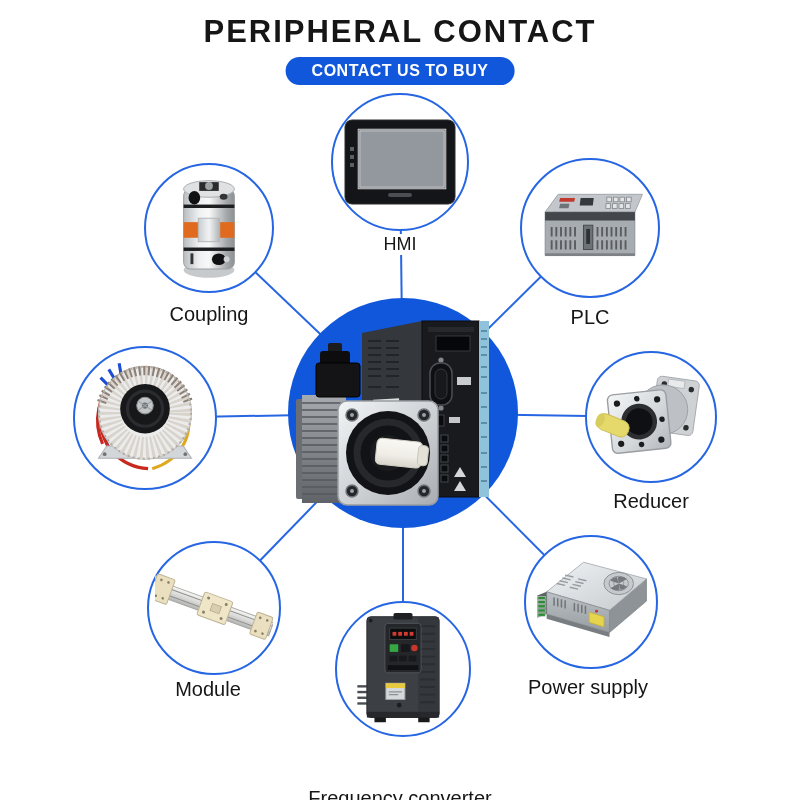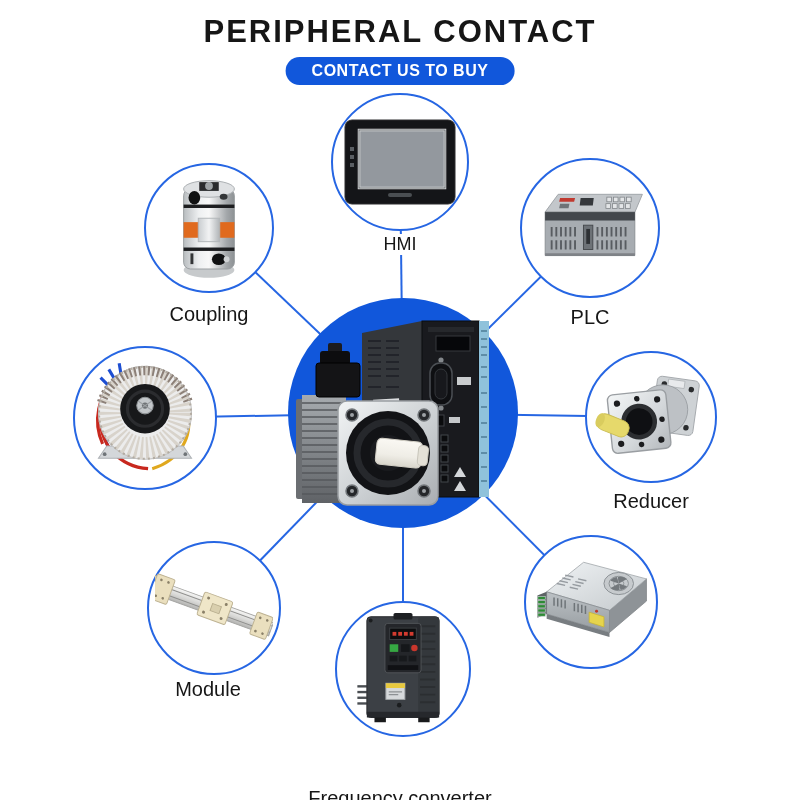--- a/index.html
+++ b/index.html
@@ -265,20 +265,21 @@
       <g fill="#2e8a35" stroke="#c9ced1" stroke-width="0.7">
         <rect x="8.5" y="45" width="8" height="3.4"></rect>
           <rect x="8.5" y="49.5" width="8" height="3.4"></rect>
         <rect x="8.5" y="54" width="8" height="3.4"></rect>
           <rect x="8.5" y="58.5" width="8" height="3.4"></rect>
         <rect x="8.5" y="63" width="8" height="3.4"></rect>
       </g>
       <polygon points="18,64 86,84 86,89 18,69" fill="#787d81"></polygon>
     </svg>
   </div>
+  <div class="label" style="left:588px;top:676px;">Power supply</div>
 
   <div class="node" style="left:335px;top:601px;width:136px;height:136px;">
     <svg width="100" height="116" viewBox="0 0 104 122">
       <g fill="#4a4e52">
         <rect x="4" y="78" width="10" height="2.5"></rect>
           <rect x="4" y="84" width="10" height="2.5"></rect>
         <rect x="4" y="90" width="10" height="2.5"></rect>
           <rect x="4" y="96" width="10" height="2.5"></rect>
       </g>
       <rect x="14" y="6" width="76" height="106" rx="4" fill="#3c4045" stroke="#26282b"></rect>

